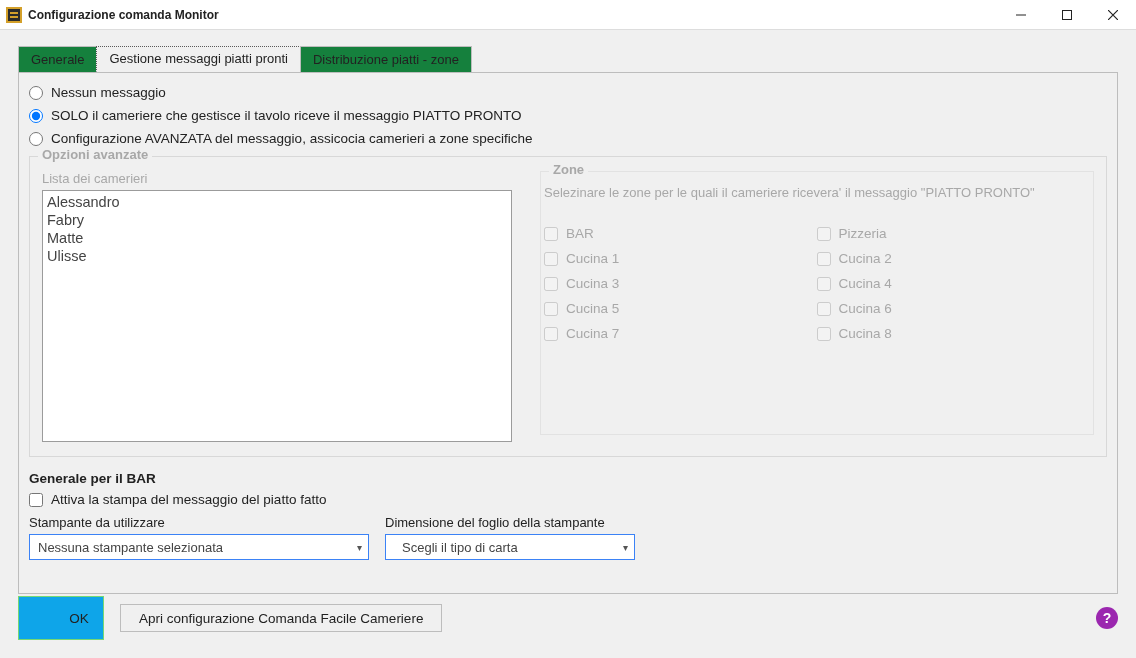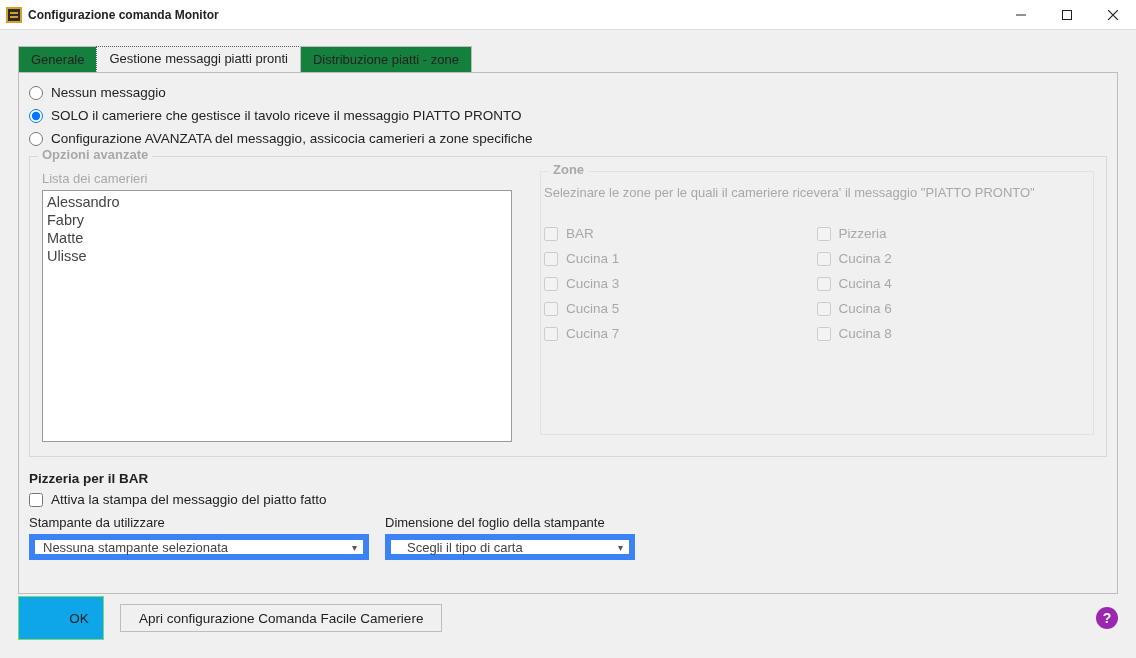--- a/index.html
+++ b/index.html
@@ -76,21 +76,21 @@
 
   
   .printer-section { margin-top:14px; }
   .printer-head { font-size:13.5px; font-weight:700; color:#222; margin-bottom:6px; }
   .printer-toggle { display:flex; align-items:center; gap:8px; font-size:13.5px; color:#222; margin-bottom:8px;}
   .printer-toggle input { margin:0; width:14px; height:14px; }
   .printer-row { display:flex; gap:16px; }
   .printer-col { display:flex; flex-direction:column; gap:4px;}
   .printer-label { font-size:13px; color:#222; }
   .select-box {
-    border:6px solid #3b82f6; background:#fff; height:26px; width:340px;
+    border:1px solid #3b82f6; background:#fff; height:26px; width:340px;
     display:flex; align-items:center; justify-content:space-between; padding:0 6px 0 8px;
     font-size:13px; color:#444;
   }
   .select-box.narrow { width:250px;padding-left:16px; }
   .chev { font-size:10px; color:#555; }
 
   
   .bottom-bar { position:absolute; left:18px; right:18px; bottom:18px; display:flex; align-items:center; gap:16px;}
   .btn-ok {
     background:#0ea5e9; border:1px solid #76d873; color:#222; font-size:13.5px;
@@ -226,21 +226,21 @@
                   <input type="checkbox" disabled="" data-interactable="true" style="">
                   <span data-interactable="false">Cucina 8</span>
                 </label>
             </div>
           </div>
         </div>
       </div>
     </div>
 
     <div class="printer-section" data-interactable="false">
-      <div class="printer-head" data-interactable="false">Pizzeria per il BAR</div>
+      <div class="printer-head" data-interactable="false">Generale per il BAR</div>
       <label class="printer-toggle" data-interactable="true">
         <input type="checkbox" data-interactable="true" style="">
         <span data-interactable="false">Attiva la stampa del messaggio del piatto fatto</span>
       </label>
       <div class="printer-row" data-interactable="false">
         <div class="printer-col" data-interactable="false">
           <span class="printer-label" data-interactable="false">Stampante da utilizzare</span>
           <div class="select-box" data-interactable="true">
             <span data-interactable="false">Nessuna stampante selezionata</span>
             <span class="chev" data-interactable="false">▾</span>

